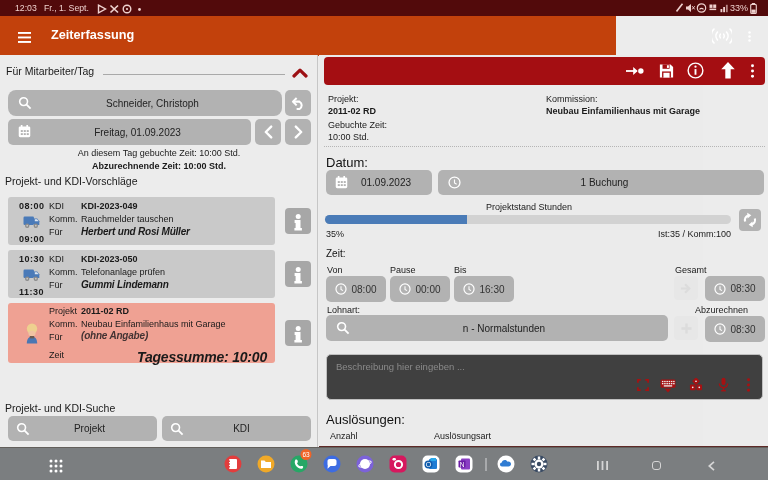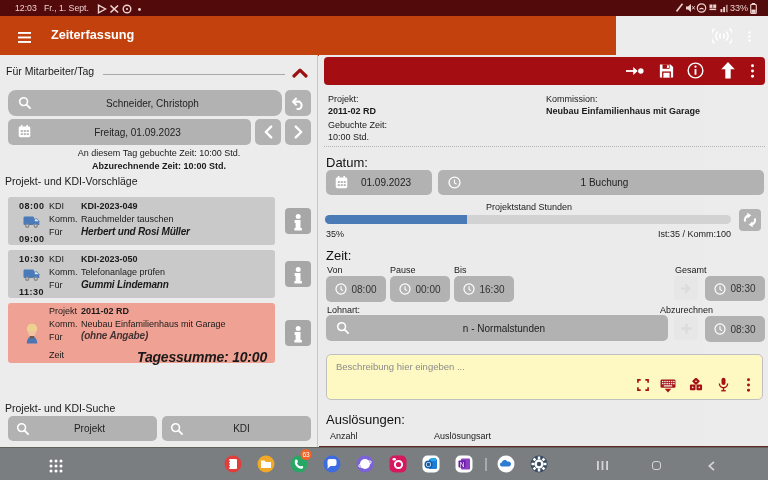--- a/index.html
+++ b/index.html
@@ -292,21 +292,21 @@
     <svg width="16" height="16" viewBox="0 0 16 16">
       <path d="M3.2 9.5 A4.7 4.7 0 0 1 6 3.6" fill="none" stroke="#fff" stroke-width="2.2"></path>
       <path d="M5.2 0.8 L9.3 3.2 L5.6 6.4 Z" fill="#fff"></path>
       <path d="M12.8 6.5 A4.7 4.7 0 0 1 10 12.4" fill="none" stroke="#fff" stroke-width="2.2"></path>
       <path d="M10.8 15.2 L6.7 12.8 L10.4 9.6 Z" fill="#fff"></path>
     </svg>
   </div>
   <span class="abs" style="left:7px;top:173.5px;font-size:9px;color:#1a1a1a;">35%</span>
   <span class="abs" style="left:278px;top:173.5px;width:134px;text-align:right;font-size:9px;color:#1a1a1a;">Ist:35 / Komm:100</span>
 
-  <span class="abs" style="left:7px;top:193px;font-size:13px;color:#111;">Zeit:</span>
+  <span class="abs" style="left:7px;top:193px;font-size:10px;color:#111;">Zeit:</span>
 
   <span class="abs" style="left:8px;top:209.5px;font-size:9px;color:#1a1a1a;">Von</span>
   <span class="abs" style="left:71px;top:209.5px;font-size:9px;color:#1a1a1a;">Pause</span>
   <span class="abs" style="left:135px;top:209.5px;font-size:9px;color:#1a1a1a;">Bis</span>
   <span class="abs" style="left:356px;top:209.5px;font-size:9px;color:#1a1a1a;">Gesamt</span>
 
   <div class="abs btn ctr" style="left:7px;top:221px;width:60px;height:26px;">
     <svg style="margin-right:4px;" width="12" height="12" viewBox="0 0 15 15">
       <circle cx="7.5" cy="7.5" r="6.3" fill="none" stroke="#fff" stroke-width="1.5"></circle>
       <path d="M7.5 4 L7.5 8 L10 9.5" fill="none" stroke="#fff" stroke-width="1.3"></path>
@@ -335,21 +335,21 @@
   </div>
   <div class="abs btn ctr" style="left:386px;top:221px;width:60px;height:25px;">
     <svg style="margin-right:4px;" width="12" height="12" viewBox="0 0 15 15">
       <circle cx="7.5" cy="7.5" r="6.3" fill="none" stroke="#fff" stroke-width="1.5"></circle>
       <path d="M7.5 4 L7.5 8 L10 9.5" fill="none" stroke="#fff" stroke-width="1.3"></path>
     </svg>
     <span style="font-size:10px;color:#333;">08:30</span>
   </div>
 
   <span class="abs" style="left:8px;top:249.5px;font-size:9px;color:#1a1a1a;">Lohnart:</span>
-  <span class="abs" style="left:341px;top:250px;font-size:9px;color:#1a1a1a;">Abzurechnen</span>
+  <span class="abs" style="left:376px;top:250px;font-size:9px;color:#1a1a1a;">Abzurechnen</span>
 
   <div class="abs btn ctr" style="left:7px;top:260px;width:342px;height:26px;">
     <svg class="abs" style="left:10px;top:6px;" width="14" height="14" viewBox="0 0 15 15">
       <circle cx="6" cy="6" r="4.2" fill="none" stroke="#fff" stroke-width="1.7"></circle>
       <path d="M9.2 9.2 L13.5 13.5" stroke="#fff" stroke-width="2"></path>
     </svg>
     <span style="font-size:10px;color:#222;padding-left:14px;">n - Normalstunden</span>
   </div>
   <div class="abs ctr" style="left:355px;top:261px;width:24px;height:24px;background:#e7e7e7;border-radius:4px;">
     <svg width="13" height="13" viewBox="0 0 14 14">
@@ -357,21 +357,21 @@
       </svg>
   </div>
   <div class="abs btn ctr" style="left:386px;top:261px;width:60px;height:26px;">
     <svg style="margin-right:4px;" width="12" height="12" viewBox="0 0 15 15">
       <circle cx="7.5" cy="7.5" r="6.3" fill="none" stroke="#fff" stroke-width="1.5"></circle>
       <path d="M7.5 4 L7.5 8 L10 9.5" fill="none" stroke="#fff" stroke-width="1.3"></path>
     </svg>
     <span style="font-size:10px;color:#333;">08:30</span>
   </div>
 
-  <div class="abs" style="left:7px;top:299px;width:437px;height:46px;border:1.5px solid #c0c0c0;border-radius:5px;background:#fef9c3;">
+  <div class="abs" style="left:7px;top:299px;width:437px;height:46px;border:1.5px solid #c0c0c0;border-radius:5px;background:#404040;">
     <span class="abs" style="left:9px;top:6px;font-size:9.5px;color:#8a8a8a;">Beschreibung hier eingeben ...</span>
     <svg class="abs" style="left:310px;top:24px;" width="12" height="12" viewBox="0 0 13 13">
       <g fill="none" stroke="#a61112" stroke-width="1.8">
         <path d="M1 4 L1 1 L4 1"></path>
           <path d="M9 1 L12 1 L12 4"></path>
           <path d="M12 9 L12 12 L9 12"></path>
           <path d="M4 12 L1 12 L1 9"></path>
       </g>
     </svg>
     <svg class="abs" style="left:333px;top:24px;" width="16" height="14" viewBox="0 0 17 15">

